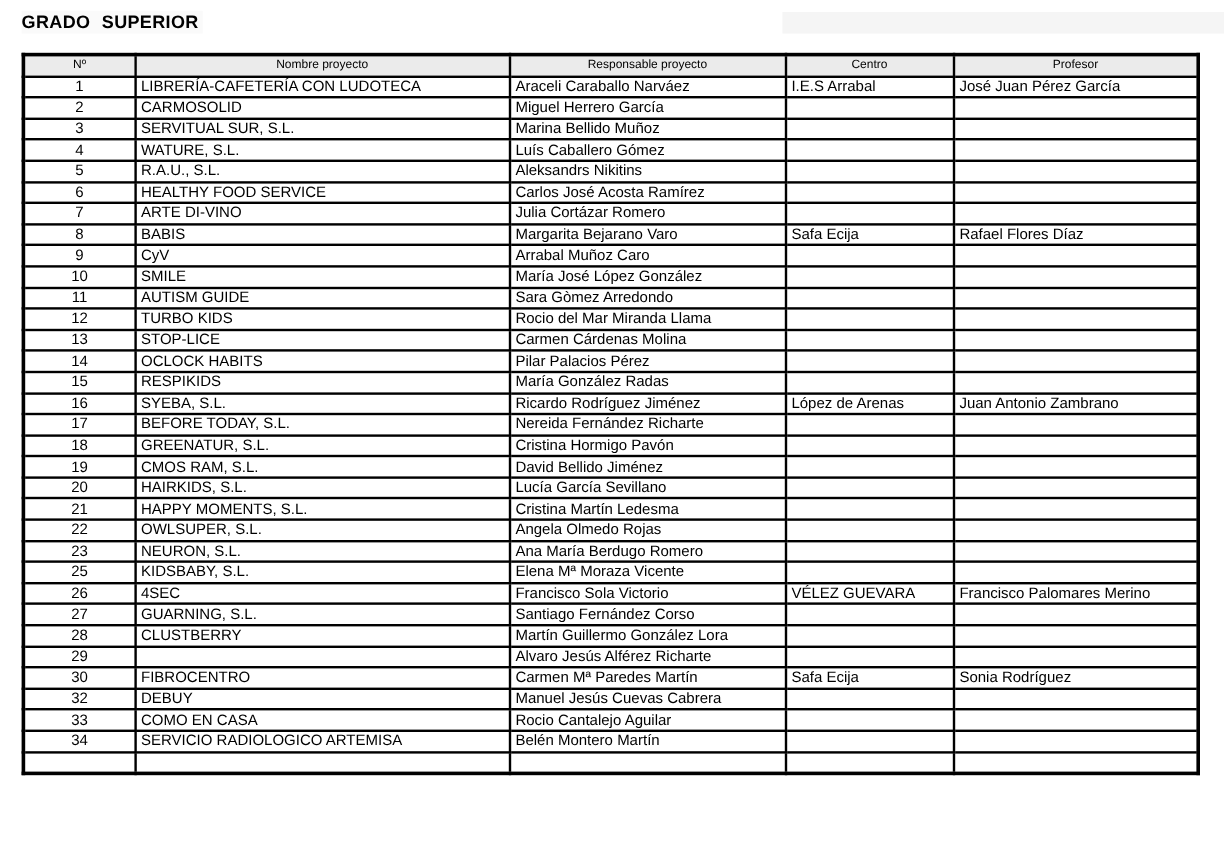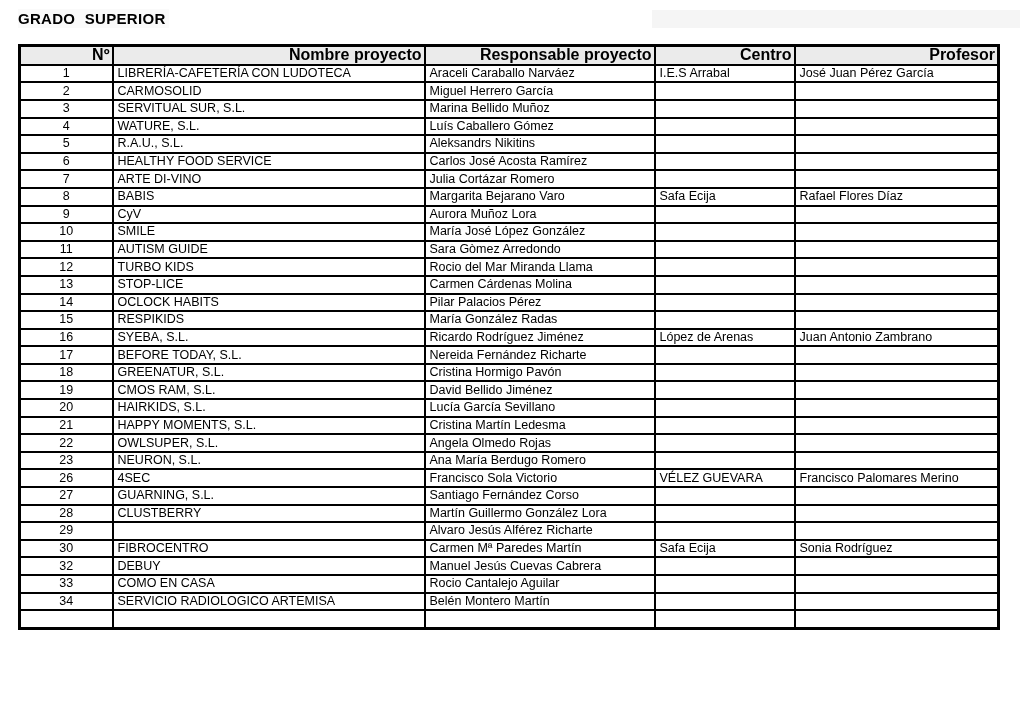--- a/index.html
+++ b/index.html
@@ -44,23 +44,23 @@
     border: 2px solid #000;
     height: 15.6px;
     font-size: 12.5px;
     line-height: 1.05;
     padding: 0 4px;
     overflow: hidden;
     white-space: nowrap;
     box-sizing: content-box;
   }
   table.projects th {
-    font-size: 16px;
-    font-weight: bold;
-    text-align: right;
+    font-size: 10px;
+    font-weight: normal;
+    text-align: center;
     padding: 0 2px;
   }
   td.col0 { text-align: center; padding: 0 2px; }
   td.col1, td.col2, td.col3, td.col4 { text-align: left; }
 </style>
 </head>
 <body>
 
 <div class="page">
 
@@ -138,21 +138,21 @@
         <tr>
           <td class="col0">8</td>
           <td class="col1">BABIS</td>
           <td class="col2">Margarita Bejarano Varo</td>
           <td class="col3">Safa Ecija</td>
           <td class="col4">Rafael Flores Díaz</td>
         </tr>
         <tr>
           <td class="col0">9</td>
           <td class="col1">CyV</td>
-          <td class="col2">Aurora Muñoz Lora</td>
+          <td class="col2">Arrabal Muñoz Caro</td>
           <td class="col3"></td>
           <td class="col4"></td>
         </tr>
         <tr>
           <td class="col0">10</td>
           <td class="col1">SMILE</td>
           <td class="col2">María José López González</td>
           <td class="col3"></td>
           <td class="col4"></td>
         </tr>
@@ -241,20 +241,27 @@
           <td class="col4"></td>
         </tr>
         <tr>
           <td class="col0">23</td>
           <td class="col1">NEURON, S.L.</td>
           <td class="col2">Ana María Berdugo Romero</td>
           <td class="col3"></td>
           <td class="col4"></td>
         </tr>
         <tr>
+          <td class="col0">25</td>
+          <td class="col1">KIDSBABY, S.L.</td>
+          <td class="col2">Elena Mª Moraza Vicente</td>
+          <td class="col3"></td>
+          <td class="col4"></td>
+        </tr>
+        <tr>
           <td class="col0">26</td>
           <td class="col1">4SEC</td>
           <td class="col2">Francisco Sola Victorio</td>
           <td class="col3">VÉLEZ GUEVARA</td>
           <td class="col4">Francisco Palomares Merino</td>
         </tr>
         <tr>
           <td class="col0">27</td>
           <td class="col1">GUARNING, S.L.</td>
           <td class="col2">Santiago Fernández Corso</td>

